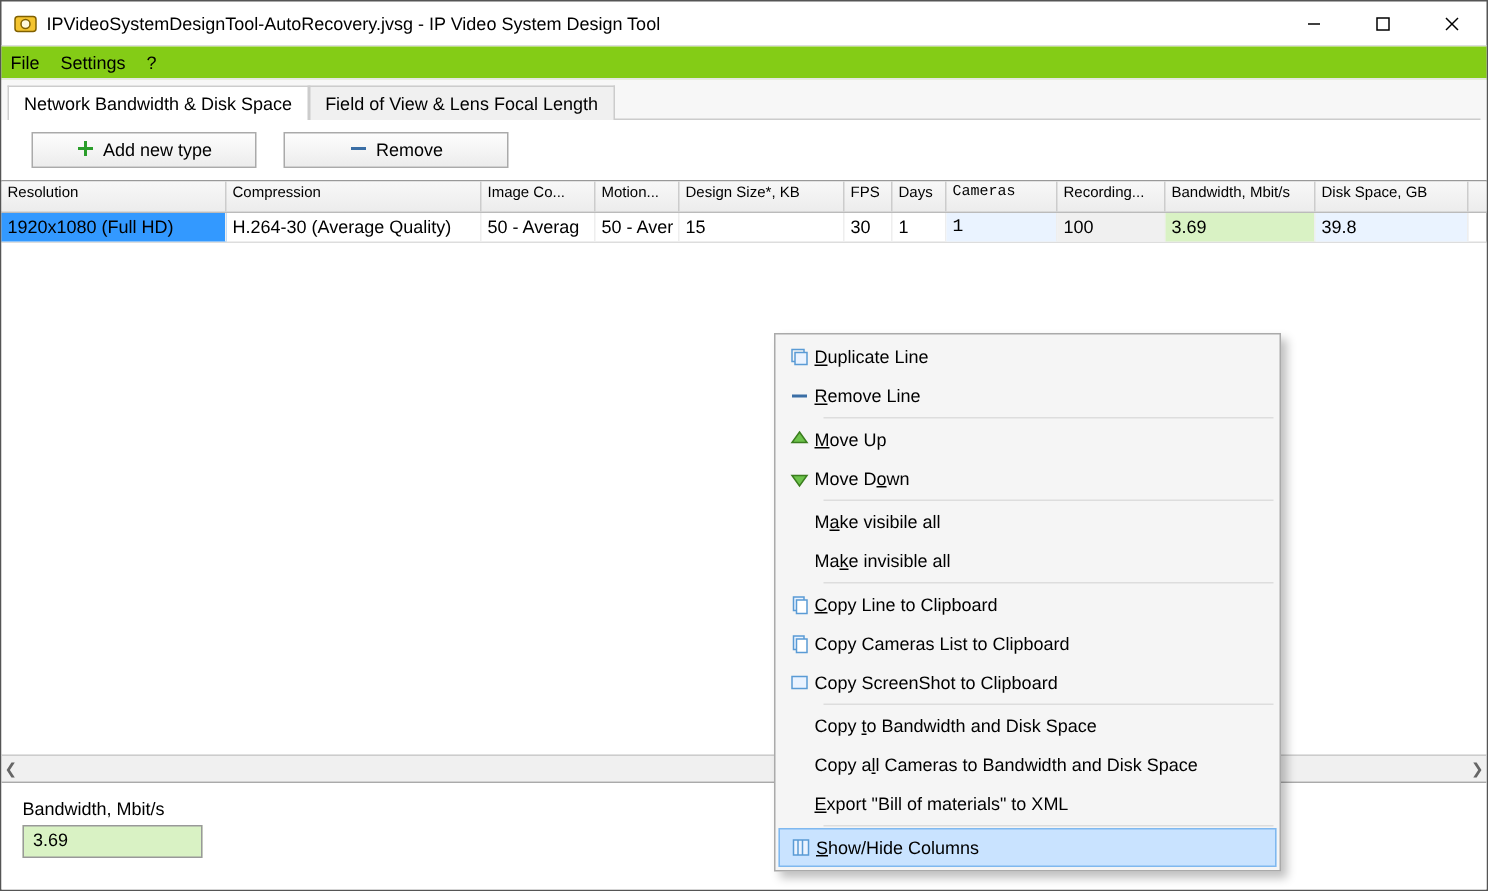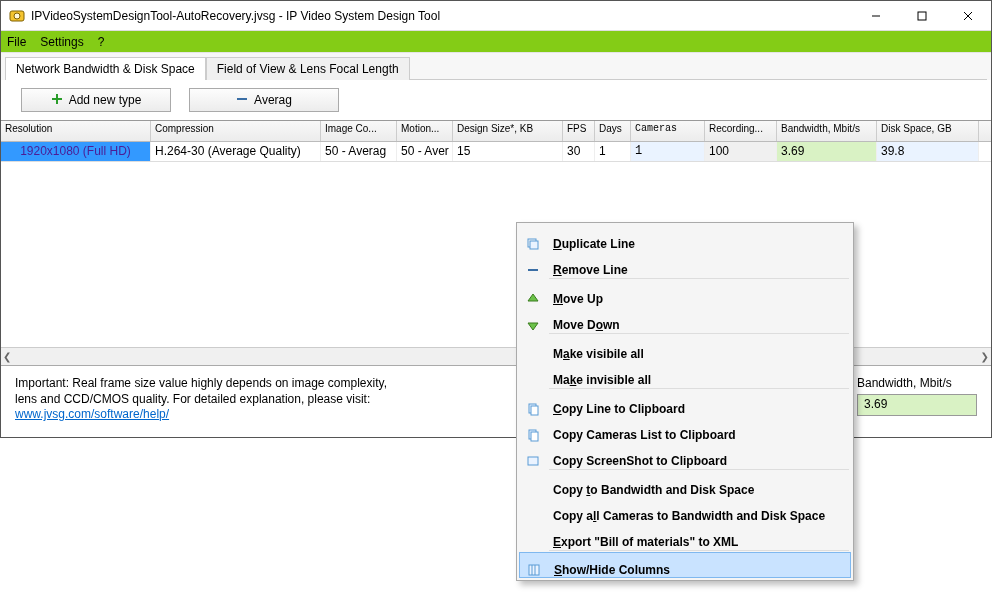--- a/index.html
+++ b/index.html
@@ -1,18 +1,18 @@
 <!DOCTYPE html>
 <html><head>
 <meta charset="utf-8">
 <style>
 * { box-sizing: border-box; margin: 0; padding: 0; font-family: "Segoe UI", Tahoma, sans-serif; font-size: 12px; }
 body { background: #fff; width: 992px; height: 594px; overflow: hidden; position: relative; }
 
-.window { width: 992px; height: 438px; border: 1px solid #555; display: flex; flex-direction: column; background: #fff; }
+.window { width: 992px; height: 594px; border: 1px solid #555; display: flex; flex-direction: column; background: #fff; }
 
 .titlebar { height: 30px; display: flex; align-items: center; padding: 0 0 0 8px; border-bottom: 1px solid #ddd; }
 .titlebar .app-icon { width: 16px; height: 16px; margin-right: 6px; }
 .titlebar .title { flex: 1; font-size: 12px; }
 .titlebar .win-btn { width: 46px; height: 30px; display: flex; align-items: center; justify-content: center; }
 .titlebar .win-btn svg { width: 10px; height: 10px; }
 
 .menubar { height: 22px; display: flex; align-items: center; padding: 0 6px; gap: 14px; background: #84cc16; border-bottom: 1px solid #e5e5e5; }
 .menubar span { font-size: 12px; }
 
@@ -36,37 +36,37 @@
 .col-imgco { width: 76px; }
 .col-motion { width: 56px; }
 .col-frame { width: 110px; }
 .col-fps { width: 32px; }
 .col-days { width: 36px; }
 .col-cams { width: 74px; font-family: Liberation Mono, monospace; }
 .col-rec { width: 72px; }
 .col-bw { width: 100px; }
 .col-disk { width: 102px; }
 
-.sel-blue { background: #3399ff; color: #4c1d95; text-align: center; }
+.sel-blue { background: #3399ff; color: #000000; }
 .cell-lblue { background: #eaf3ff; }
 .cell-grey { background: #f0f0f0; }
 .cell-green { background: #d9f2c4; }
 
 .scroll-h { height: 18px; border-top: 1px solid #ccc; background: #f0f0f0; display: flex; align-items: center; justify-content: space-between; padding: 0 2px; }
 .scroll-h span { color: #666; font-size: 10px; }
 
 .footer { height: 72px; border-top: 1px solid #aaa; padding: 10px 14px; display: flex; justify-content: space-between; background: #fff; }
 .footer .note { max-width: 560px; font-size: 12px; line-height: 1.3; }
 .footer .note a { color: #0066cc; text-decoration: underline; }
 .footer .summary { width: 120px; }
 .footer .sum-label { font-size: 12px; margin-bottom: 4px; }
 .footer .sum-box { border: 1px solid #999; background: #d9f2c4; height: 22px; padding: 2px 6px; }
 
 .context-menu { position: absolute; left: 516px; top: 222px; width: 338px; border: 1px solid #aaa; background: #f5f5f5; box-shadow: 4px 4px 6px rgba(0,0,0,0.25); padding: 2px; }
-.context-menu .item { height: 26px; display: flex; align-items: flex-end; padding-left: 4px; gap: 10px; font-size: 12px; font-weight: bold; }
+.context-menu .item { height: 26px; display: flex; align-items: center; padding-left: 4px; font-size: 12px; }
 .context-menu .item .icon-slot { width: 20px; display: flex; justify-content: center; }
 .context-menu .sep { height: 1px; background: #ddd; margin: 1px 2px 1px 30px; }
 .context-menu .item.highlight { background: #c9e3ff; border: 1px solid #7fb8ef; height: 26px; }
 .context-menu .label .u { text-decoration: underline; }
 
 .filler { flex: 1; background: #fff; }
 </style>
 </head>
 <body>
 
@@ -115,21 +115,21 @@
       <span><svg width="12" height="12" viewBox="0 0 12 12">
             <line x1="6" y1="1" x2="6" y2="11" stroke="#2a9d2a" stroke-width="2"></line>
             <line x1="1" y1="6" x2="11" y2="6" stroke="#2a9d2a" stroke-width="2"></line>
           </svg></span>
       <span class="underline">Add new type</span>
     </div>
     <div class="tool-btn">
       <span><svg width="12" height="12" viewBox="0 0 12 12">
             <line x1="1" y1="6" x2="11" y2="6" stroke="#3a6ea5" stroke-width="2"></line>
           </svg></span>
-      <span class="underline">Averag</span>
+      <span class="underline">Remove</span>
     </div>
   </div>
 
   <div class="grid">
     <div class="grid-header">
       <div class="col-res">Resolution</div>
       <div class="col-comp">Compression</div>
       <div class="col-imgco">Image Co...</div>
       <div class="col-motion">Motion...</div>
       <div class="col-frame">Design Size*, KB</div>
@@ -156,25 +156,20 @@
   </div>
 
   <div class="filler"></div>
 
   <div class="scroll-h">
     <span>❮</span>
     <span>❯</span>
   </div>
 
   <div class="footer">
-    <div class="note">
-      <div>Important: Real frame size value highly depends on image complexity,</div>
-      <div>lens and CCD/CMOS quality. For detailed explanation, please visit:</div>
-      <a href="#">www.jvsg.com/software/help/</a>
-    </div>
     <div class="summary">
       <div class="sum-label">Bandwidth, Mbit/s</div>
       <div class="sum-box">3.69</div>
     </div>
   </div>
 
 </div>
 
 <div class="context-menu">
   <div class="item">

